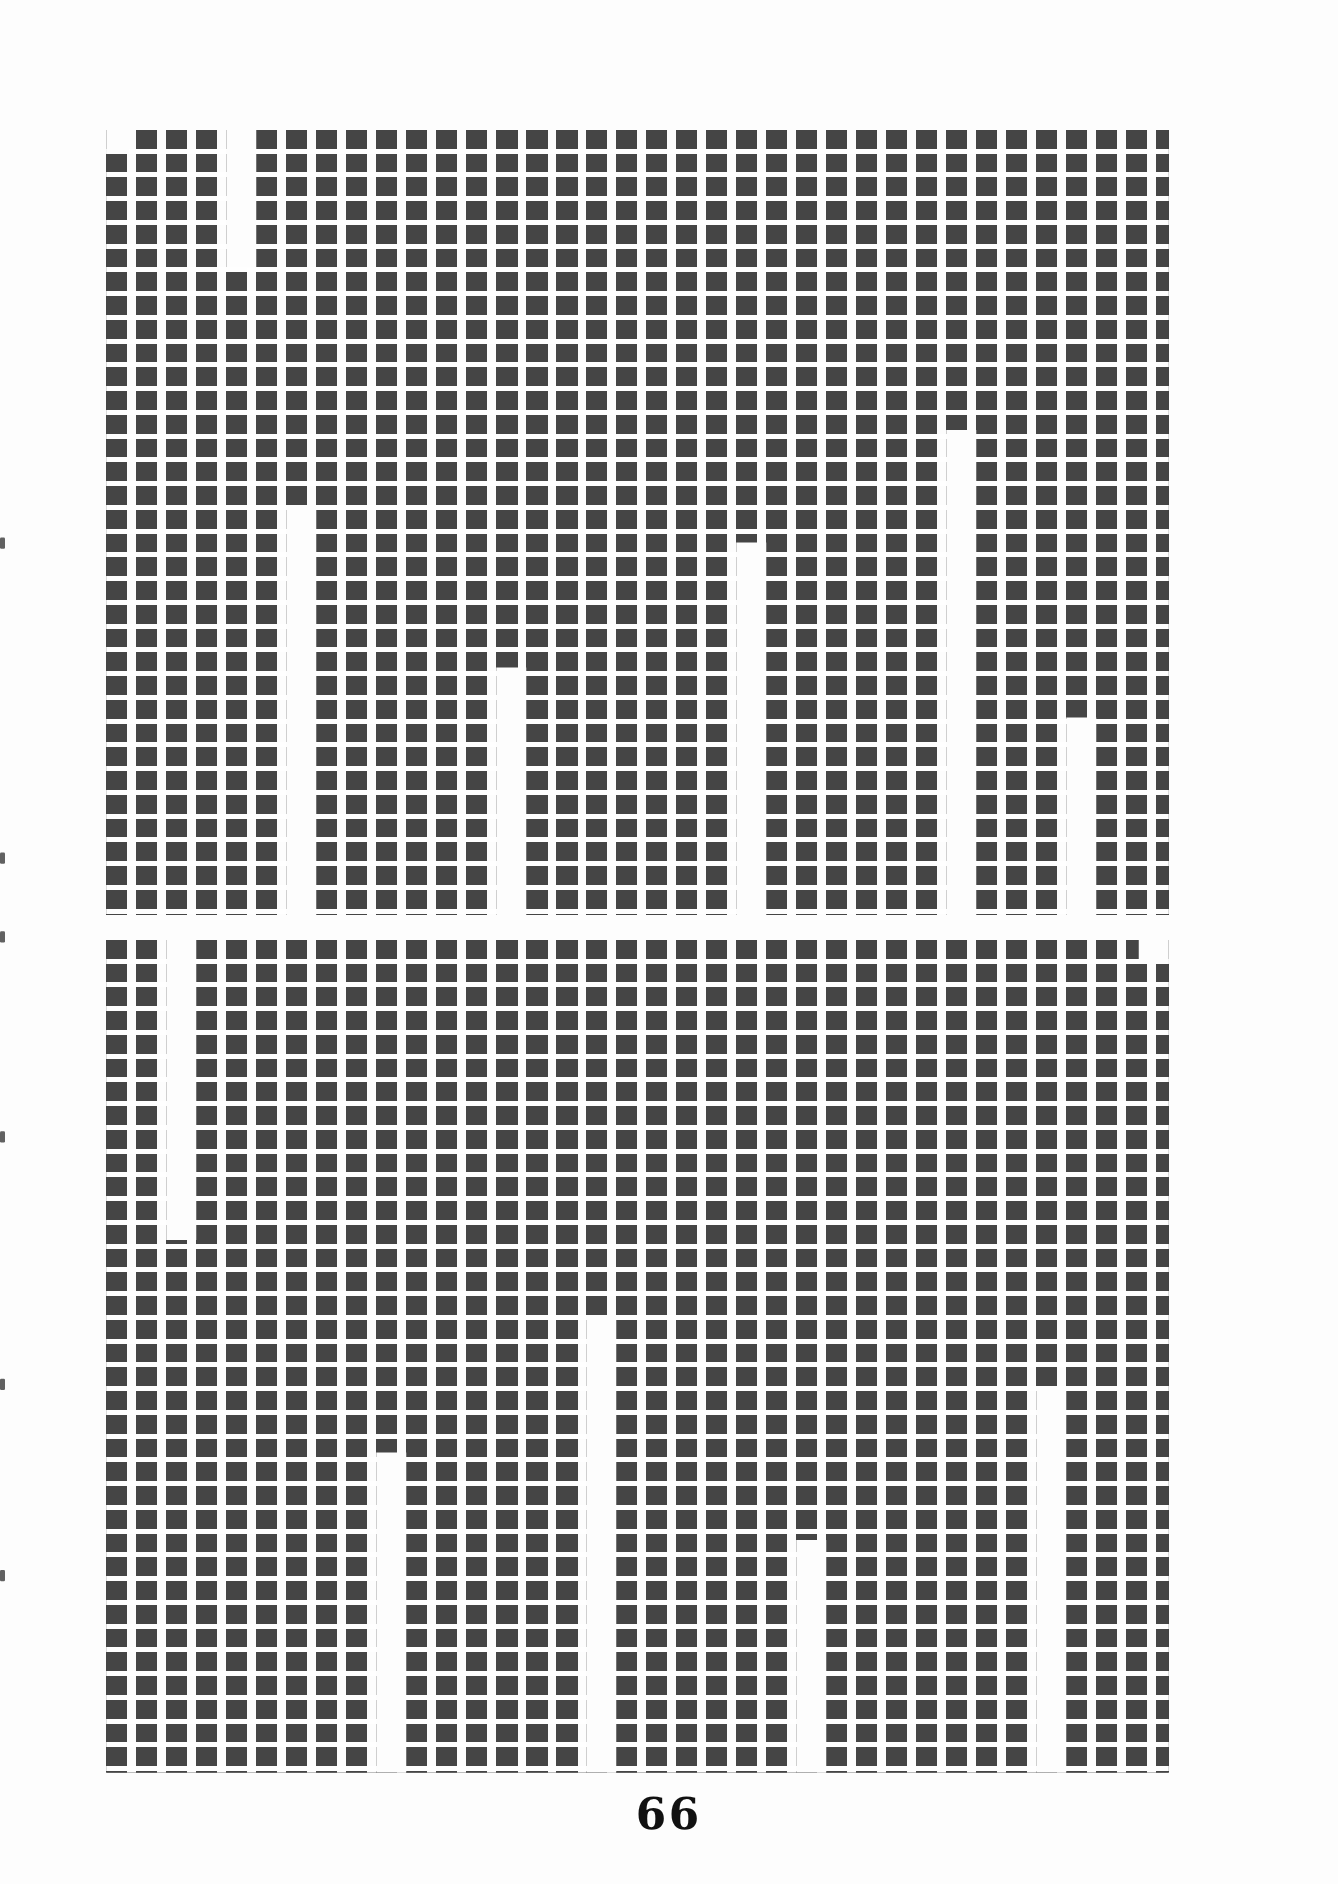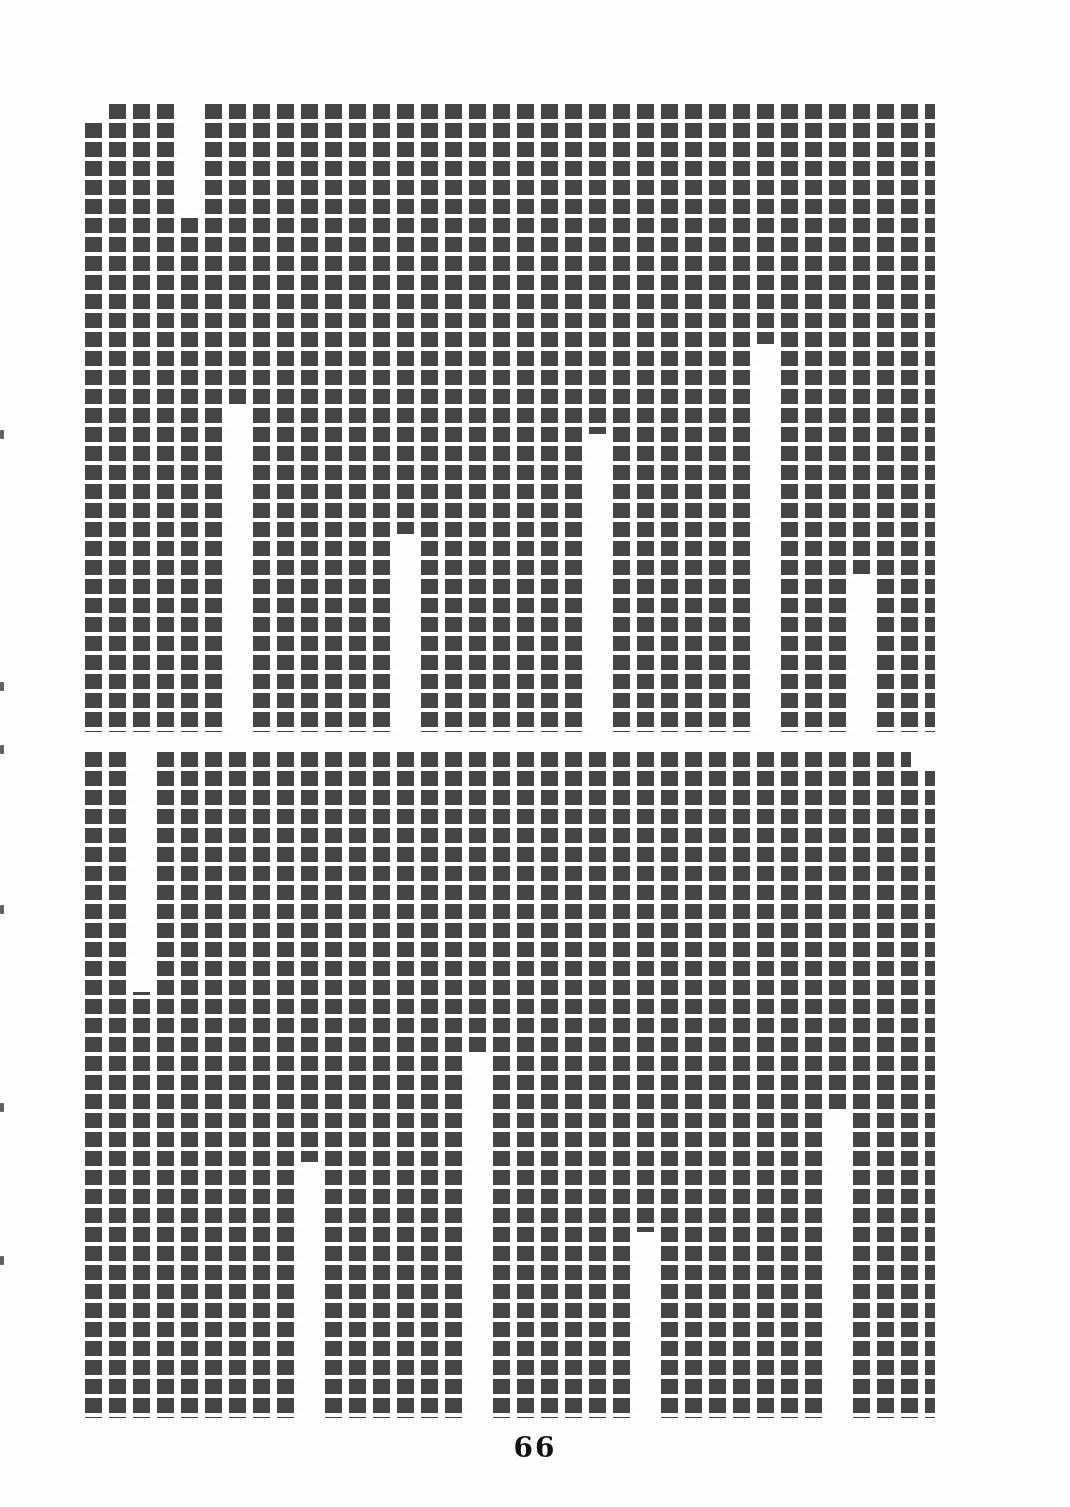--- a/index.html
+++ b/index.html
@@ -45,21 +45,21 @@
     background: #fdfdfd;
   }
   .page-number {
     position: absolute;
     left: 0;
     right: 0;
     top: 1431px;
     text-align: center;
     font-family: "DejaVu Serif", serif;
     font-weight: 700;
-    font-size: 28px;
+    font-size: 35px;
     letter-spacing: 2px;
     color: #111111;
   }
   
   .artifact {
     position: absolute;
     left: 0;
     width: 4px;
     height: 9px;
     background: #3a3a3a;

